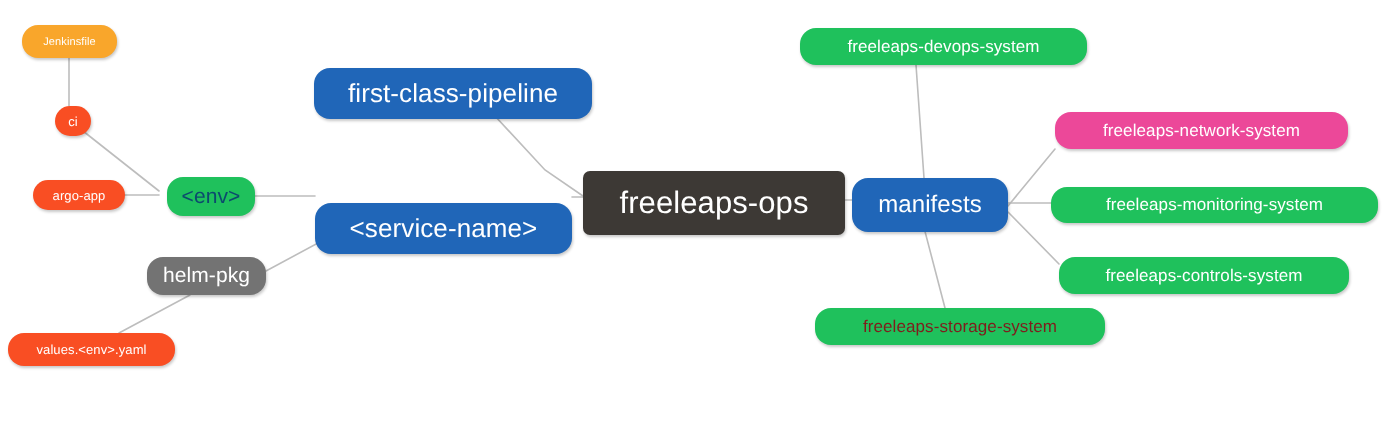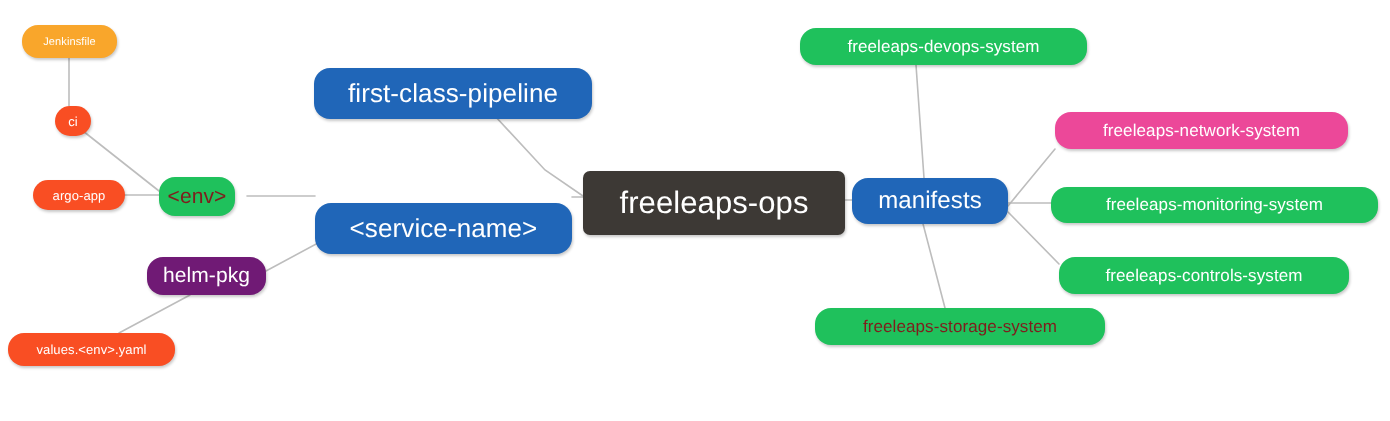--- a/index.html
+++ b/index.html
@@ -83,23 +83,23 @@
       <path d="M 924 178 L 916 65" fill="none" stroke="#bdbdbd" stroke-width="1.6" stroke-linecap="round"></path>
       <path d="M 1008 206 L 1055 149" fill="none" stroke="#bdbdbd" stroke-width="1.6" stroke-linecap="round"></path>
       <path d="M 1008 203 L 1051 203" fill="none" stroke="#bdbdbd" stroke-width="1.6" stroke-linecap="round"></path>
       <path d="M 1008 212 L 1059 264" fill="none" stroke="#bdbdbd" stroke-width="1.6" stroke-linecap="round"></path>
       <path d="M 922 220 L 945 308" fill="none" stroke="#bdbdbd" stroke-width="1.6" stroke-linecap="round"></path>
     </svg>
   <div id="node-layer">
       <div class="node lvl-root" style="left: 583px; top: 171px; width: 262px; height: 64px; background: rgb(61, 57, 53); color: rgb(255, 255, 255);">freeleaps-ops</div>
       <div class="node lvl-1" style="left: 314px; top: 36px; width: 278px; height: 51px; background: rgb(32, 102, 184); color: rgb(255, 255, 255);">first-class-pipeline</div>
       <div class="node lvl-1" style="left: 315px; top: 171px; width: 257px; height: 51px; background: rgb(32, 102, 184); color: rgb(255, 255, 255);">&lt;service-name&gt;</div>
-      <div class="node lvl-1s" style="left: 852px; top: 178px; width: 156px; height: 46px; background: rgb(32, 102, 184); color: rgb(255, 255, 255);">manifests</div>
-      <div class="node lvl-2" style="left: 159px; top: 177px; width: 76px; height: 39px; background: rgb(31, 193, 92); color: #7f1d1d;">&lt;env&gt;</div>
-      <div class="node lvl-2" style="left: 147px; top: 257px; width: 119px; height: 38px; background: #701a75; color: rgb(255, 255, 255);">helm-pkg</div>
+      <div class="node lvl-1s" style="left: 852px; top: 178px; width: 156px; height: 54px; background: rgb(32, 102, 184); color: rgb(255, 255, 255);">manifests</div>
+      <div class="node lvl-2" style="left: 167px; top: 177px; width: 88px; height: 39px; background: rgb(31, 193, 92); color: #0c4a6e;">&lt;env&gt;</div>
+      <div class="node lvl-2" style="left: 147px; top: 257px; width: 119px; height: 38px; background: #737373; color: rgb(255, 255, 255);">helm-pkg</div>
       <div class="node lvl-3" style="left: 800px; top: 28px; width: 287px; height: 37px; background: rgb(31, 193, 92); color: rgb(255, 255, 255); text-align: right;">freeleaps-devops-system</div>
       <div class="node lvl-3" style="left: 1055px; top: 112px; width: 293px; height: 37px; background: #ec4899; color: rgb(255, 255, 255);">freeleaps-network-system</div>
       <div class="node lvl-3" style="left: 1051px; top: 187px; width: 327px; height: 36px; background: rgb(31, 193, 92); color: rgb(255, 255, 255);">freeleaps-monitoring-system</div>
       <div class="node lvl-3" style="left: 1059px; top: 257px; width: 290px; height: 37px; background: rgb(31, 193, 92); color: rgb(255, 255, 255); text-align: right;">freeleaps-controls-system</div>
       <div class="node lvl-3" style="left: 815px; top: 308px; width: 290px; height: 37px; background: rgb(31, 193, 92); color: #7f1d1d;">freeleaps-storage-system</div>
       <div class="node lvl-4" style="left: 55px; top: 106px; width: 36px; height: 30px; background: rgb(249, 78, 35); color: rgb(255, 255, 255);">ci</div>
       <div class="node lvl-4" style="left: 33px; top: 180px; width: 92px; height: 30px; background: rgb(249, 78, 35); color: rgb(255, 255, 255);">argo-app</div>
       <div class="node lvl-4" style="left: 8px; top: 333px; width: 167px; height: 33px; background: rgb(249, 78, 35); color: rgb(255, 255, 255);">values.&lt;env&gt;.yaml</div>
       <div class="node lvl-5" style="left: 22px; top: 25px; width: 95px; height: 33px; background: rgb(249, 166, 43); color: rgb(255, 255, 255);">Jenkinsfile</div>
     </div>

